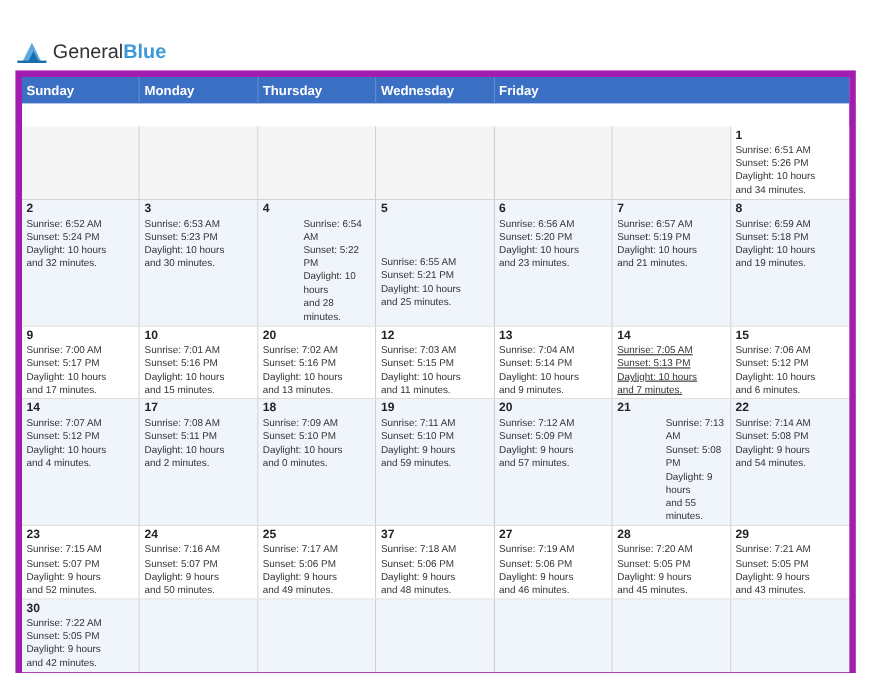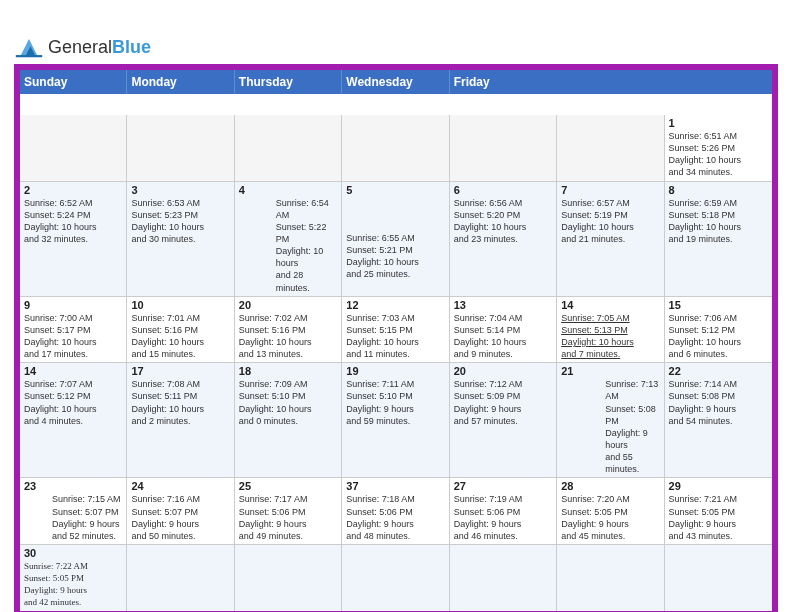--- a/index.html
+++ b/index.html
@@ -298,21 +298,21 @@
             <span class="day-number">22</span>
             <div class="day-info" style="white-space: pre-line;">Sunrise: 7:14 AM
 Sunset: 5:08 PM
 Daylight: 9 hours
 and 54 minutes.</div>
           </div>
         </div>
         <div class="week">
           <div class="day-cell">
             <span class="day-number">23</span>
-            <div class="day-info" style="white-space: pre-line; margin-left: 28px;">Sunrise: 7:15 AM
+            <div class="day-info" style="white-space: pre-line;">Sunrise: 7:15 AM
 Sunset: 5:07 PM
 Daylight: 9 hours
 and 52 minutes.</div>
           </div>
           <div class="day-cell">
             <span class="day-number">24</span>
             <div class="day-info" style="white-space: pre-line;">Sunrise: 7:16 AM
 Sunset: 5:07 PM
 Daylight: 9 hours
 and 50 minutes.</div>
@@ -349,21 +349,21 @@
             <span class="day-number">29</span>
             <div class="day-info" style="white-space: pre-line;">Sunrise: 7:21 AM
 Sunset: 5:05 PM
 Daylight: 9 hours
 and 43 minutes.</div>
           </div>
         </div>
         <div class="week">
           <div class="day-cell alt-row">
             <span class="day-number">30</span>
-            <div class="day-info" style="white-space: pre-line; font-family: Liberation Serif, serif;">Sunrise: 7:22 AM
+            <div class="day-info" style="white-space: pre-line;">Sunrise: 7:22 AM
 Sunset: 5:05 PM
 Daylight: 9 hours
 and 42 minutes.</div>
           </div>
           <div class="day-cell empty alt-row"></div>
           <div class="day-cell empty alt-row"></div>
           <div class="day-cell empty alt-row"></div>
           <div class="day-cell empty alt-row"></div>
           <div class="day-cell empty alt-row"></div>
           <div class="day-cell empty alt-row"></div>

